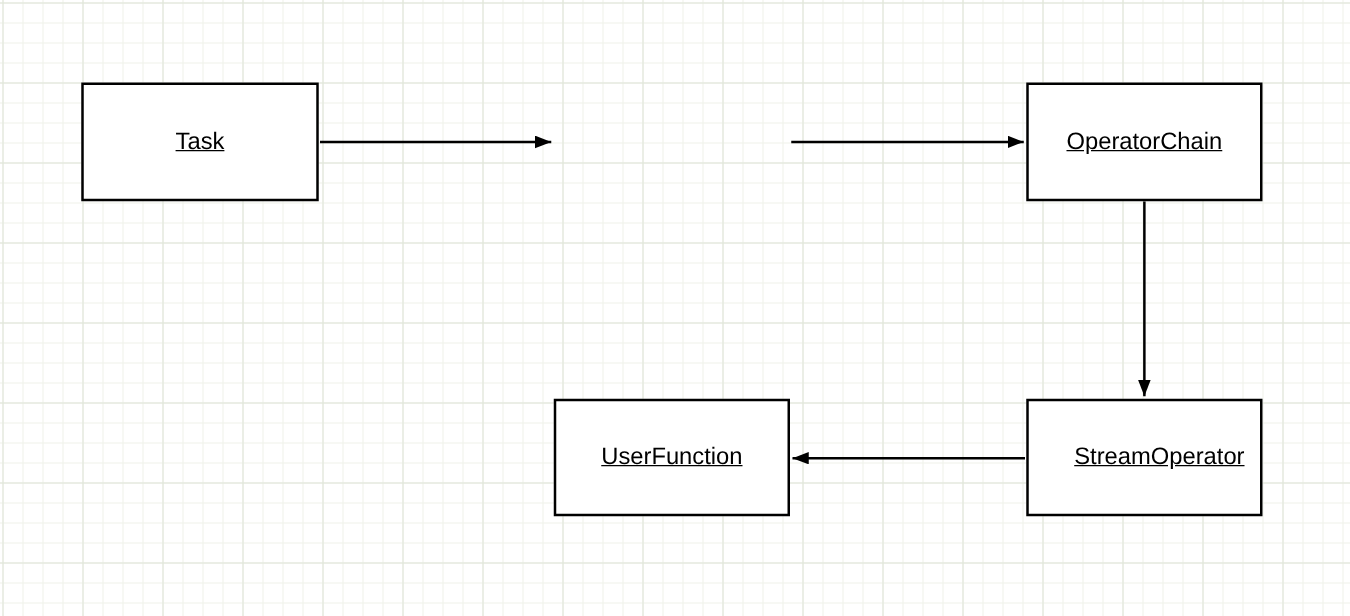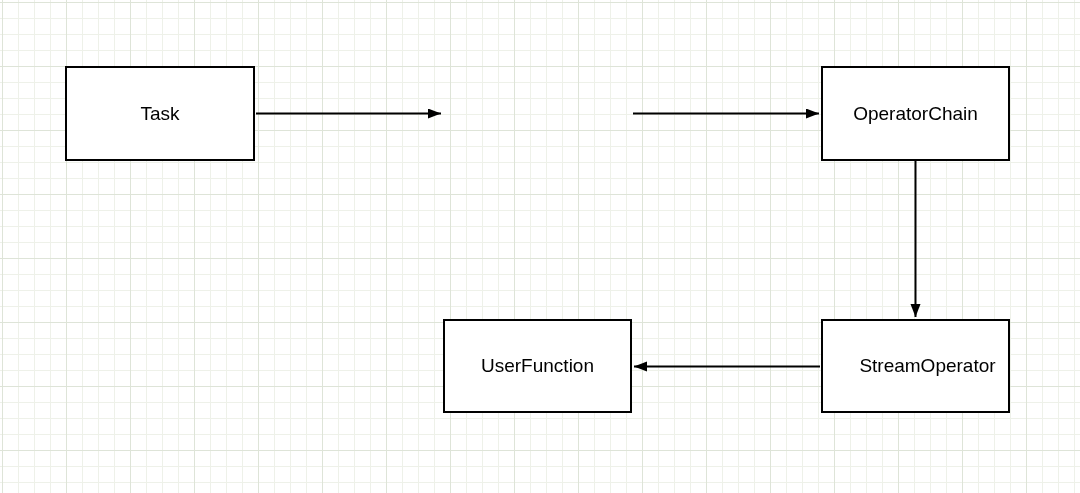--- a/index.html
+++ b/index.html
@@ -27,20 +27,21 @@
     box-sizing: border-box;
     background: #ffffff;
     border: 2px solid #000000;
     display: flex;
     align-items: center;
     justify-content: center;
     font-size: 19px;
     color: #000000;
     white-space: nowrap;
     text-align: center;
+    text-decoration: underline;
   }
   .node-task            { left:  65px; top:  66px; width: 190px; height: 95px; }
   .node-stream-task     { left: 443px; top:  66px; width: 189px; height: 95px; }
   .node-operator-chain  { left: 821px; top:  66px; width: 189px; height: 95px; }
   .node-user-function   { left: 443px; top: 319px; width: 189px; height: 94px; }
   .node-stream-operator { left: 821px; top: 319px; width: 189px; height: 94px; padding-left: 24px; }
   .edges {
     position: absolute;
     left: 0; top: 0;
     width: 1080px;

